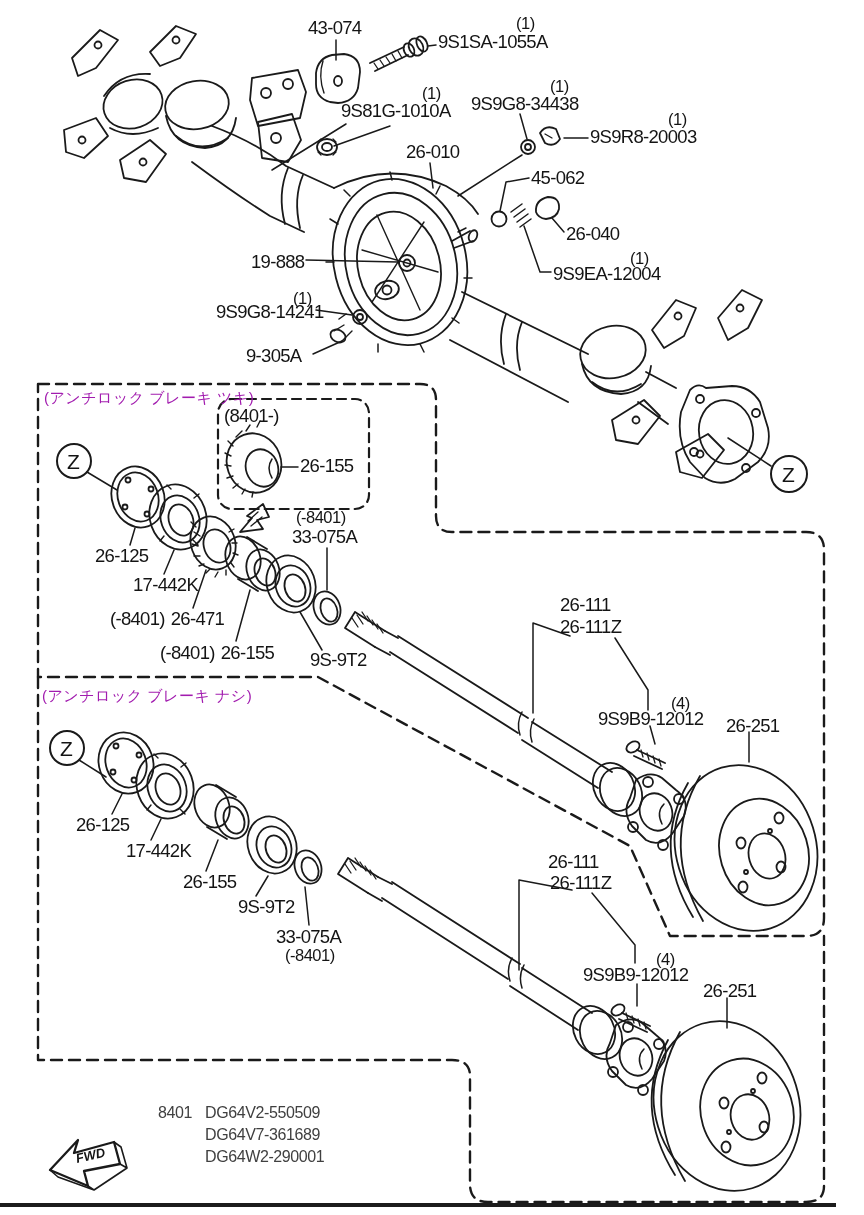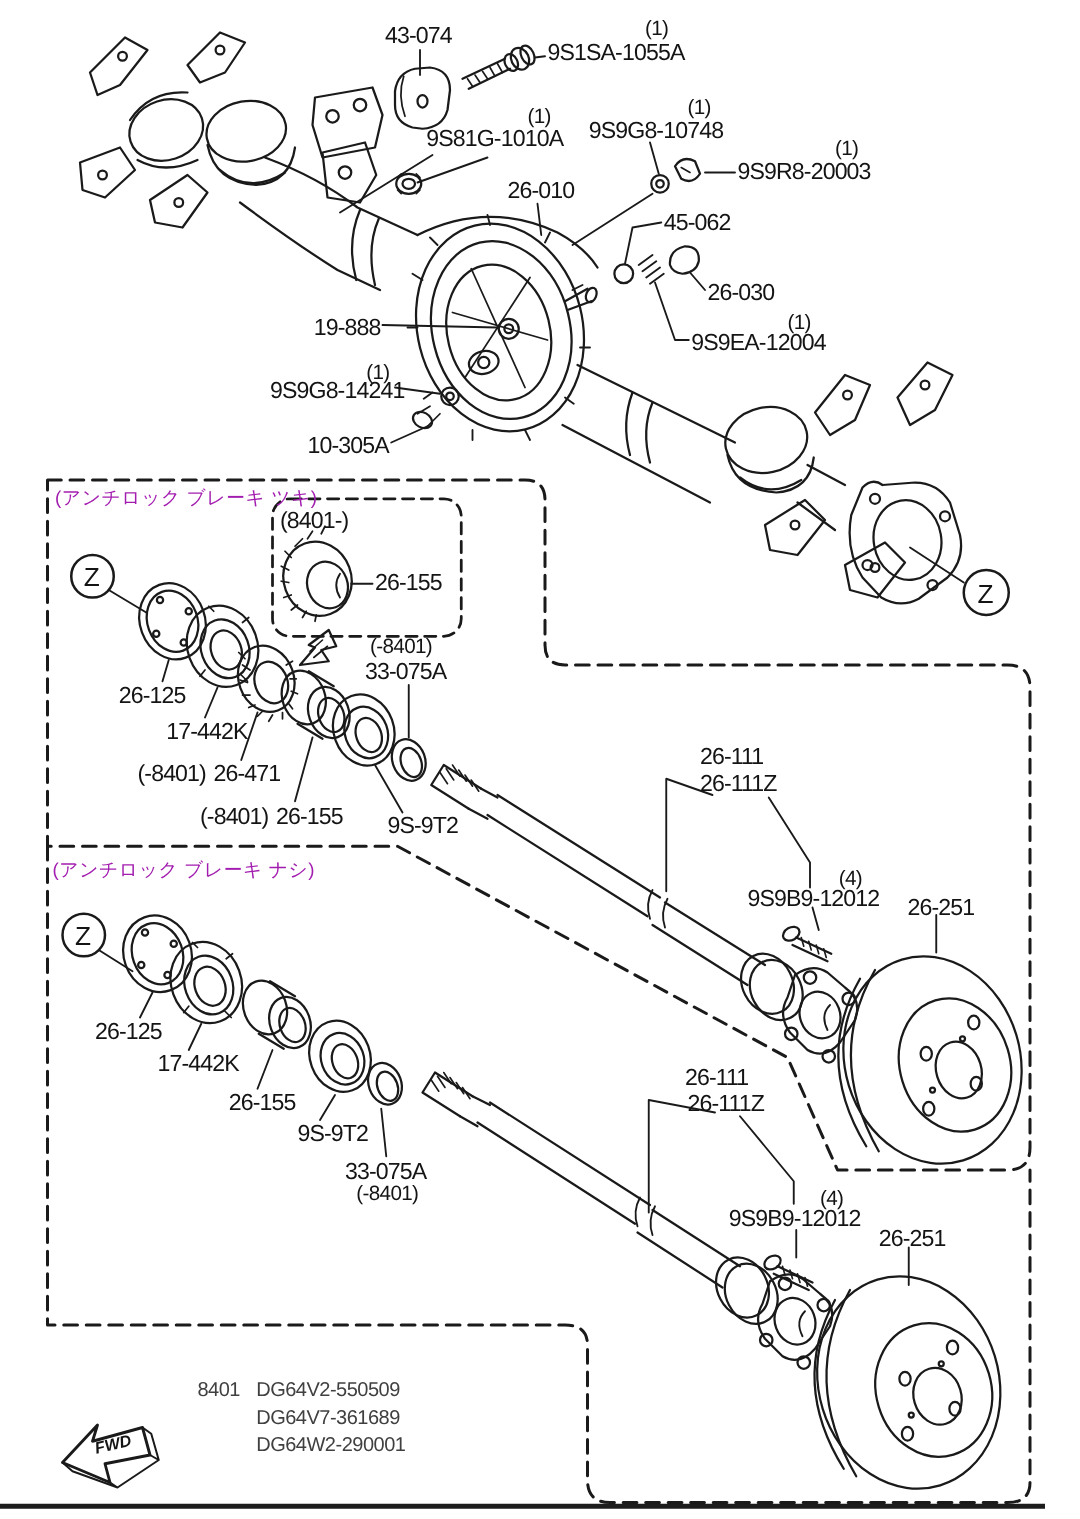--- a/index.html
+++ b/index.html
@@ -351,32 +351,32 @@
     <text class="fwd" x="77" y="1163" stroke="none" transform="rotate(-13 77 1163)">FWD</text>
   </g>
 </svg>
 
   <div class="lbl" style="left:308px;top:18px">43-074</div>
   <div class="qty" style="left:516px;top:14px">(1)</div>
   <div class="lbl" style="left:438px;top:32px">9S1SA-1055A</div>
   <div class="qty" style="left:422px;top:84px">(1)</div>
   <div class="lbl" style="left:341px;top:101px">9S81G-1010A</div>
   <div class="qty" style="left:550px;top:77px">(1)</div>
-  <div class="lbl" style="left:471px;top:94px">9S9G8-10748</div>
+  <div class="lbl" style="left:471px;top:94px">9S9G8-34438</div>
   <div class="qty" style="left:668px;top:110px">(1)</div>
   <div class="lbl" style="left:590px;top:127px">9S9R8-20003</div>
   <div class="lbl" style="left:406px;top:142px">26-010</div>
   <div class="lbl" style="left:531px;top:168px">45-062</div>
-  <div class="lbl" style="left:566px;top:224px">26-030</div>
+  <div class="lbl" style="left:566px;top:224px">26-040</div>
   <div class="qty" style="left:630px;top:249px">(1)</div>
   <div class="lbl" style="left:553px;top:264px">9S9EA-12004</div>
   <div class="lbl" style="left:251px;top:252px">19-888</div>
   <div class="qty" style="left:293px;top:289px">(1)</div>
   <div class="lbl" style="left:216px;top:302px">9S9G8-14241</div>
-  <div class="lbl" style="left:246px;top:346px">10-305A</div>
+  <div class="lbl" style="left:246px;top:346px">9-305A</div>
 
   <div class="jp" style="left:44px;top:389px">(アンチロック ブレーキ ツキ)</div>
   <div class="lbl" style="left:224px;top:406px">(8401-)</div>
   <div class="lbl" style="left:300px;top:456px">26-155</div>
   <div class="lbl" style="left:95px;top:546px">26-125</div>
   <div class="lbl" style="left:133px;top:575px">17-442K</div>
   <div class="qty" style="left:296px;top:508px">(-8401)</div>
   <div class="lbl" style="left:292px;top:527px">33-075A</div>
   <div class="lbl" style="left:110px;top:609px"><span class="range">(-8401)</span><span>26-471</span></div>
   <div class="lbl" style="left:160px;top:643px"><span class="range">(-8401)</span><span>26-155</span></div>

